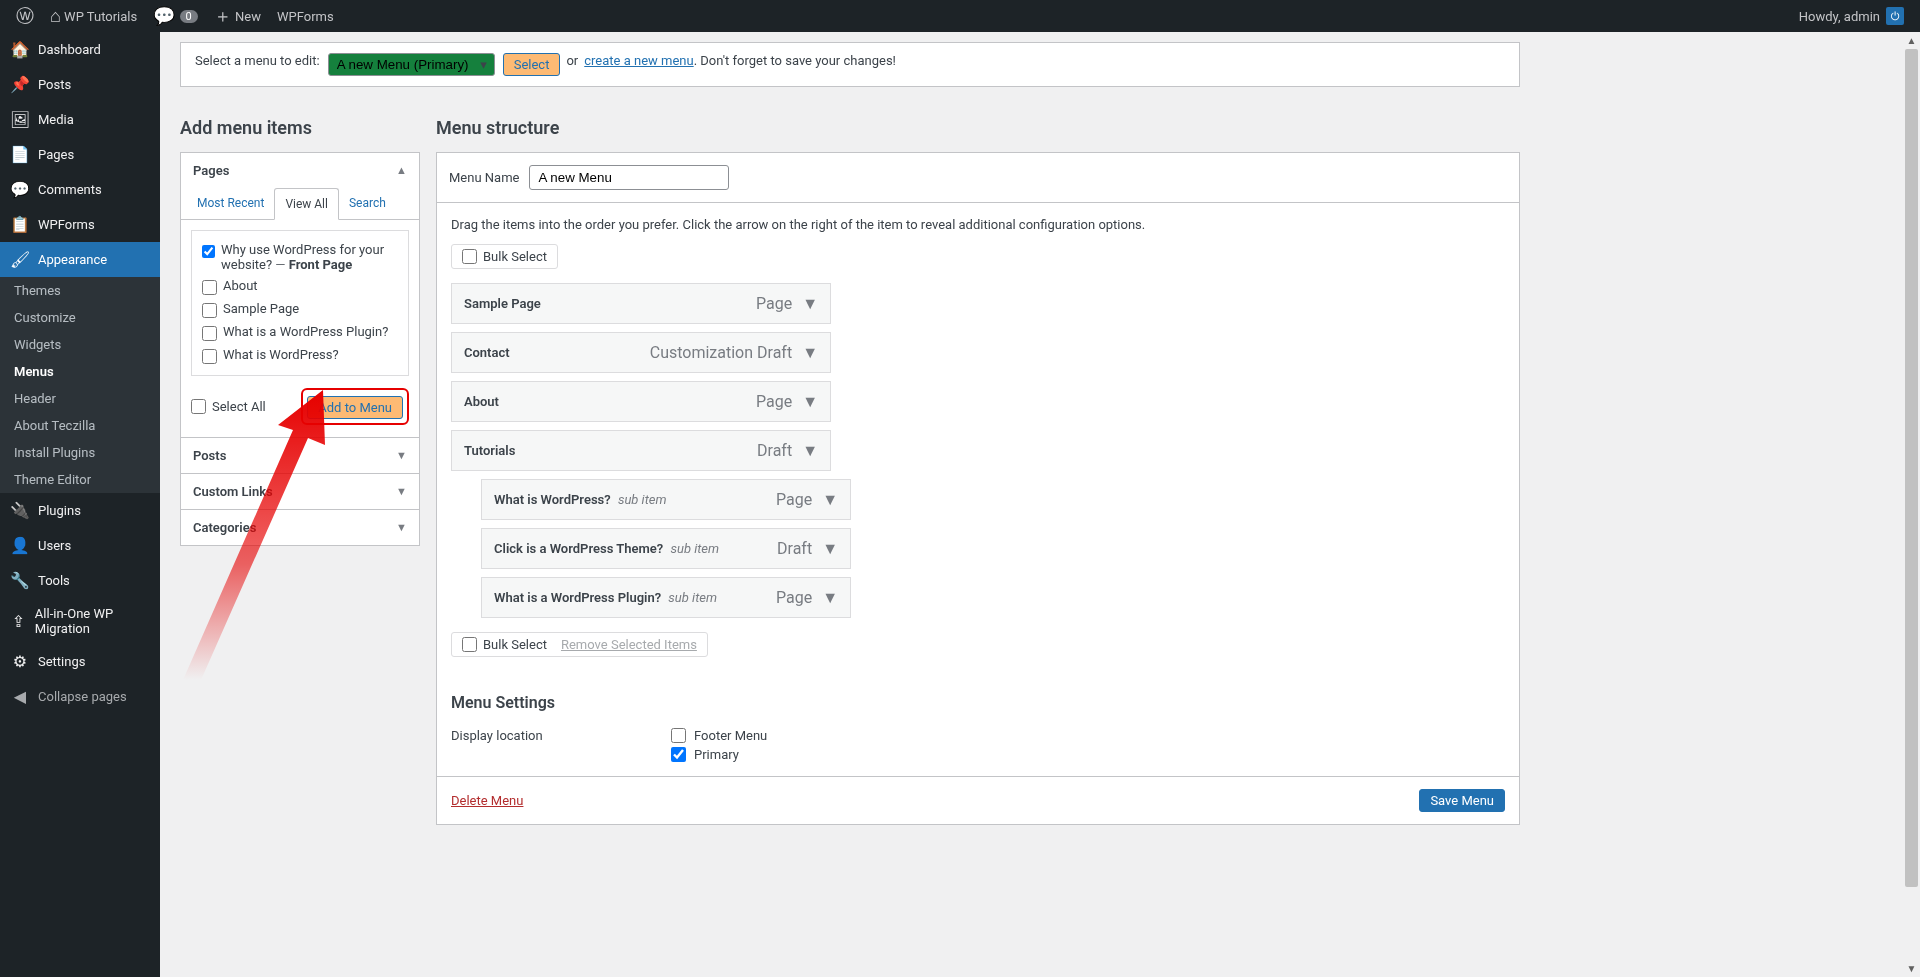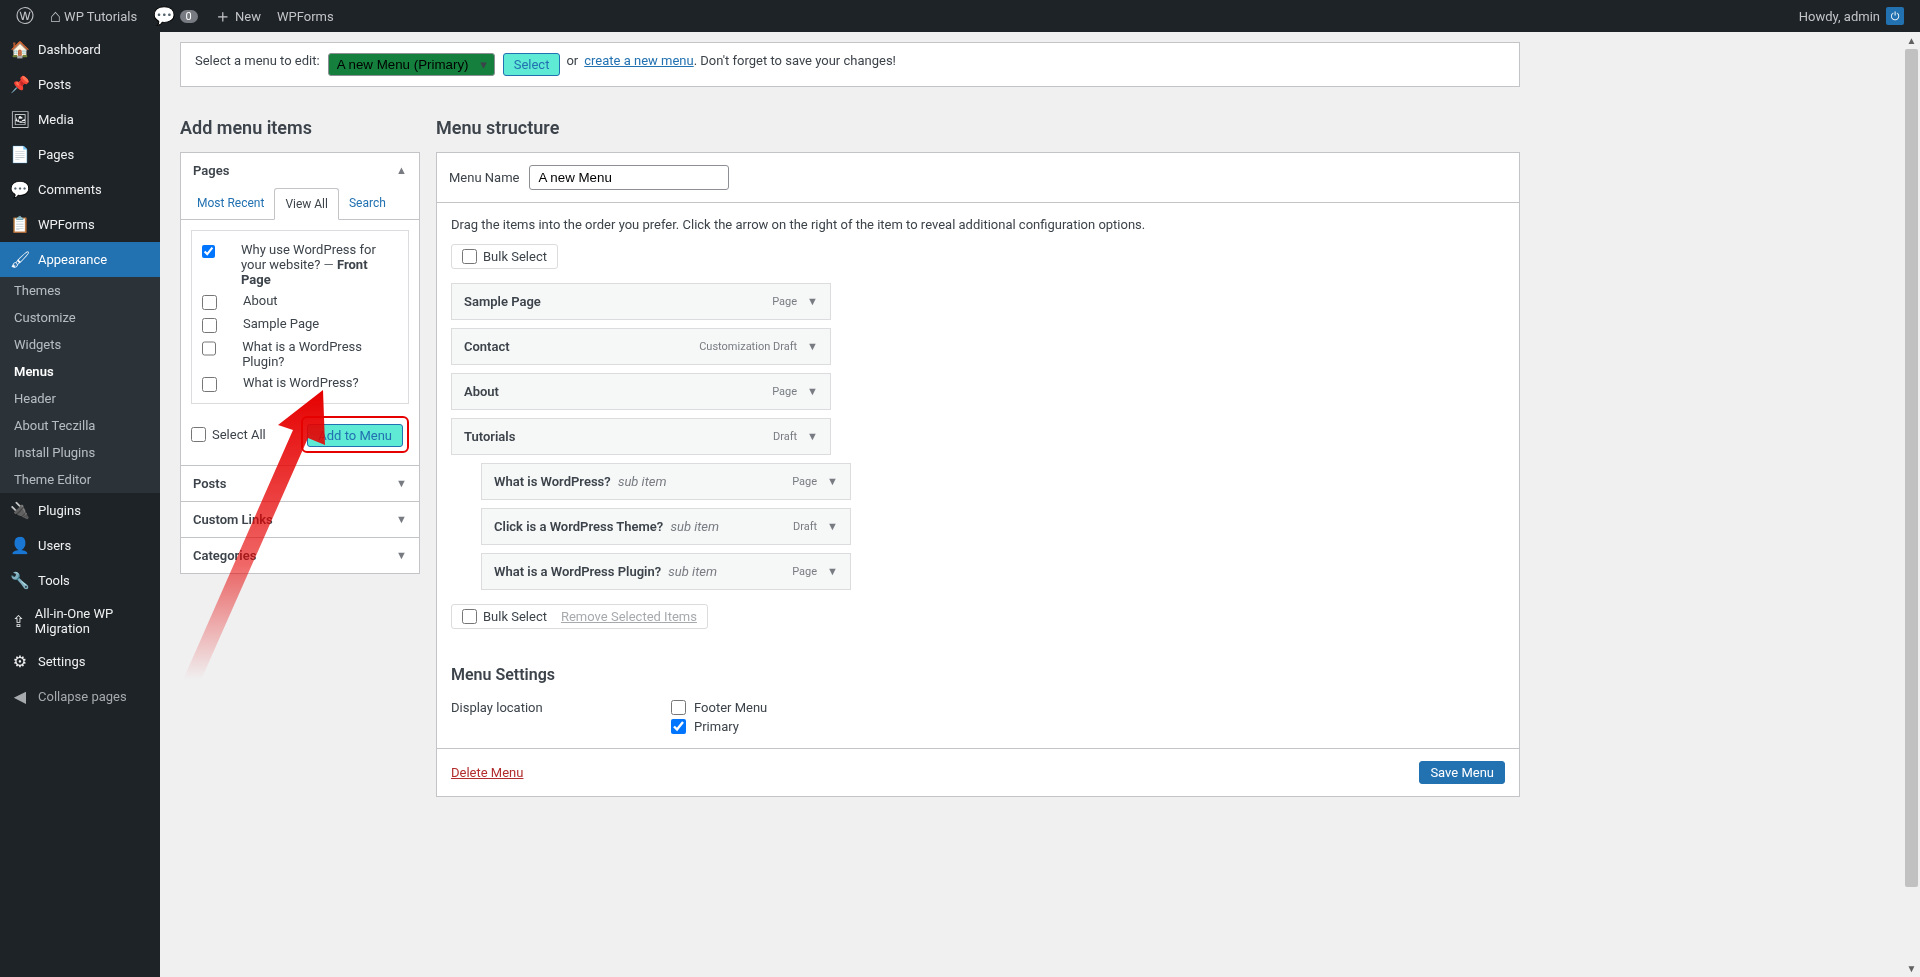--- a/index.html
+++ b/index.html
@@ -28,21 +28,21 @@
 
 #wpcontent { margin-left: 160px; padding-top: 32px; }
 #wpbody { padding: 10px 20px 40px 20px; max-width: 1380px; }
 
 
 .manage-menus { background: #fff; border: 1px solid #c3c4c7; padding: 10px 14px; margin-top: 0; display: flex; flex-wrap: wrap; }
 .manage-menus label { margin-right: 8px; }
 .menu-dropdown { border: 1px solid #8c8f94; padding: 3px 24px 3px 8px; border-radius: 3px; background: #15803d; appearance: none; position: relative; }
 .menu-dropdown-wrap { position: relative; display: inline-block; margin-right: 8px; }
 .menu-dropdown-wrap::after { content: "▾"; position: absolute; right: 8px; top: 4px; pointer-events: none; color: #3c434a; }
-.button { display: inline-block; border: 1px solid #2271b1; color: #2271b1; background: #5eead4; padding: 3px 10px; border-radius: 3px; cursor: pointer; font-size: 13px; }
+.button { display: inline-block; border: 1px solid #2271b1; color: #2271b1; background: #fdba74; padding: 3px 10px; border-radius: 3px; cursor: pointer; font-size: 13px; }
 .button-primary { background: #2271b1; border-color: #2271b1; color: #fff; }
 .manage-menus .or { margin: 0 6px; }
 .manage-menus a.link { color: #2271b1; text-decoration: underline; }
 
 
 .menus-frame { display: flex; margin-top: 30px; }
 .menus-col-left { width: 240px; margin-right: 16px; }
 .menus-col-right { flex: 1; }
 
 h2.col-title { font-size: 18px; font-weight: 600; margin-bottom: 14px; }
@@ -51,21 +51,21 @@
 .accordion { border: 1px solid #c3c4c7; background: #fff; }
 .acc-section { border-bottom: 1px solid #c3c4c7; }
 .acc-section:last-child { border-bottom: none; }
 .acc-head { display: flex; align-items: center; justify-content: space-between; padding: 10px 12px; cursor: pointer; font-weight: 600; }
 .acc-head .toggle { color: #787c82; font-size: 11px; }
 .acc-body { padding: 0 0 10px 0; }
 .acc-tabs { display: flex; border-bottom: 1px solid #c3c4c7; padding: 0 6px; }
 .acc-tab { padding: 8px 10px; color: #2271b1; cursor: pointer; font-size: 12px; }
 .acc-tab.active { border: 1px solid #c3c4c7; border-bottom: 1px solid #fff; margin-bottom: -1px; background: #fff; color: #3c434a; border-radius: 3px 3px 0 0; }
 .page-list { border: 1px solid #dcdcde; margin: 10px 10px 0 10px; padding: 8px 10px; }
-.page-item { display: flex; align-items: flex-start; padding: 3px 0; font-size: 13px; gap: 20px; }
+.page-item { display: flex; align-items: flex-start; padding: 3px 0; font-size: 13px; }
 .page-item input { margin-right: 6px; margin-top: 2px; }
 .page-item .front { color: #646970; }
 .page-item .front b { color: #3c434a; }
 .acc-foot { display: flex; align-items: center; justify-content: space-between; padding: 12px 10px 2px 10px; }
 .acc-foot label { display: inline-flex; align-items: center; }
 .acc-foot input { margin-right: 6px; }
 
 
 .highlight-box { border: 2px solid #e60000; border-radius: 6px; padding: 6px 4px 4px 4px; display: inline-block; }
 
@@ -78,21 +78,21 @@
 .drag-instructions { color: #3c434a; margin-bottom: 12px; }
 .bulk-row { display: inline-flex; align-items: center; border: 1px solid #dcdcde; padding: 4px 10px; border-radius: 3px; margin-bottom: 14px; }
 .bulk-row input { margin-right: 6px; }
 .bulk-row a { margin-left: 14px; color: #2271b1; text-decoration: underline; }
 
 ul.menu-tree { list-style: none; }
 .menu-tree li { margin-bottom: 8px; }
 .menu-item-bar { width: 380px; border: 1px solid #dcdcde; background: #f6f7f7; padding: 10px 12px; display: flex; align-items: center; justify-content: space-between; cursor: move; }
 .menu-item-bar .mi-title { font-weight: 600; }
 .menu-item-bar .mi-sub { color: #787c82; font-style: italic; font-weight: normal; margin-left: 4px; }
-.menu-item-bar .mi-right { display: flex; align-items: center; color: #787c82; font-size: 11px; }
+.menu-item-bar .mi-right { display: flex; align-items: center; color: #787c82; font-size: 16px; }
 .menu-item-bar .mi-right .caret { margin-left: 10px; color: #787c82; cursor: pointer; }
 .menu-tree .depth-1 .menu-item-bar { margin-left: 30px; width: 370px; }
 
 .bulk-row.second { margin-top: 6px; }
 
 
 h3.settings-title { font-size: 16px; font-weight: 600; margin: 22px 0 12px 0; }
 .settings-row { display: flex; padding: 4px 0; }
 .settings-row .label { width: 220px; color: #3c434a; }
 .settings-row .opts label { display: flex; align-items: center; margin-bottom: 4px; }

